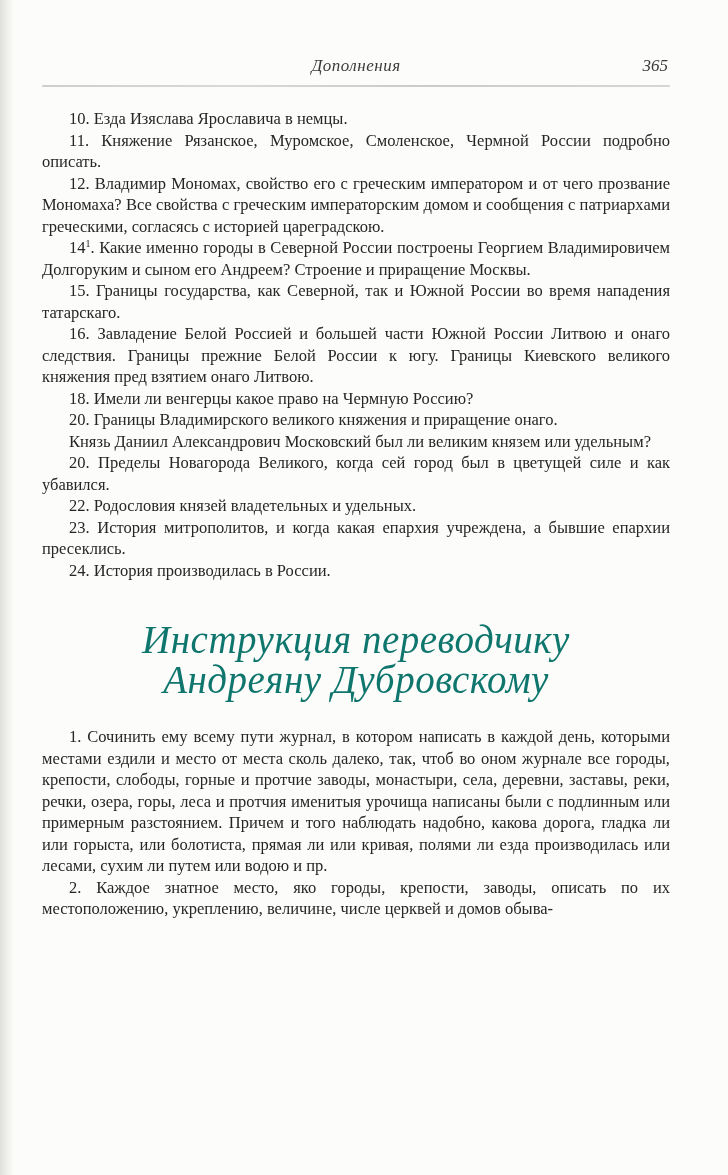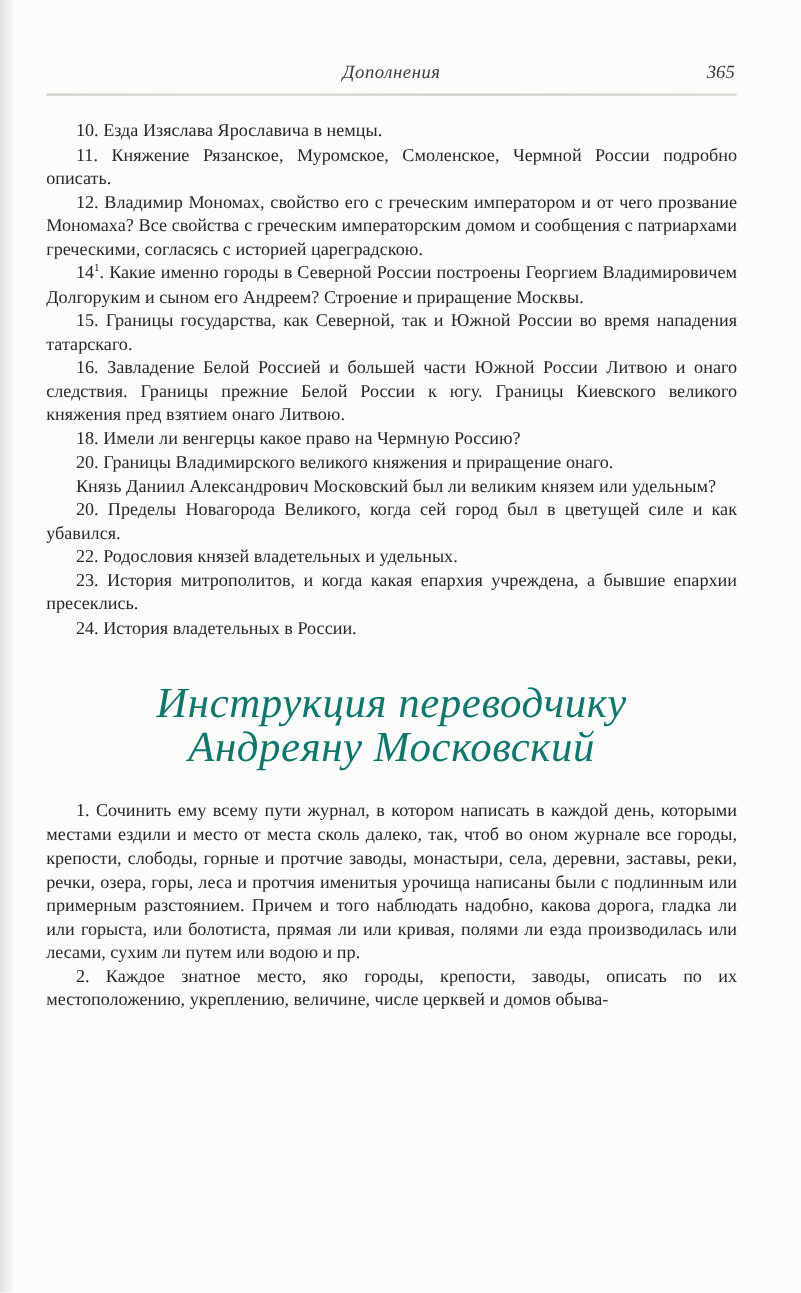--- a/index.html
+++ b/index.html
@@ -122,26 +122,26 @@
 
       <p class="para"><span></span><span>Князь Даниил Александрович Московский был ли великим князем или удельным?</span></p>
 
       <p class="para"><span>20.</span><span> Пределы Новагорода Великого, когда сей город был в цветущей силе и как убавился.</span></p>
 
 
       <p class="para"><span>22.</span><span> Родословия князей владетельных и удельных.</span></p>
 
       <p class="para"><span>23.</span><span> История митрополитов, и когда какая епархия учреждена, а бывшие епархии пресеклись.</span></p>
 
-      <p class="para"><span>24.</span><span> История владетельных в России.</span></p>
+      <p class="para"><span>24.</span><span> История производилась в России.</span></p>
     </section>
 
   <h2 class="section-heading">
     <span class="hl">Инструкция переводчику</span>
-    <span class="hl">Андреяну Московский</span>
+    <span class="hl">Андреяну Дубровскому</span>
   </h2>
 
   <section class="items instruction">
 
       <p class="para"><span>1.</span><span> Сочинить ему всему пути журнал, в котором написать в каждой день, которыми местами ездили и место от места сколь далеко, так, чтоб во оном журнале все городы, крепости, слободы, горные и протчие заводы, монастыри, села, деревни, заставы, реки, речки, озера, горы, леса и протчия именитыя урочища написаны были с подлинным или примерным разстоянием. Причем и того наблюдать надобно, какова дорога, гладка ли или горыста, или болотиста, прямая ли или кривая, полями ли езда производилась или лесами, сухим ли путем или водою и пр.</span></p>
 
       <p class="para"><span>2.</span><span> Каждое знатное место, яко городы, крепости, заводы, описать по их местоположению, укреплению, величине, числе церквей и домов обыва-</span></p>
     </section>
 
 </div>

